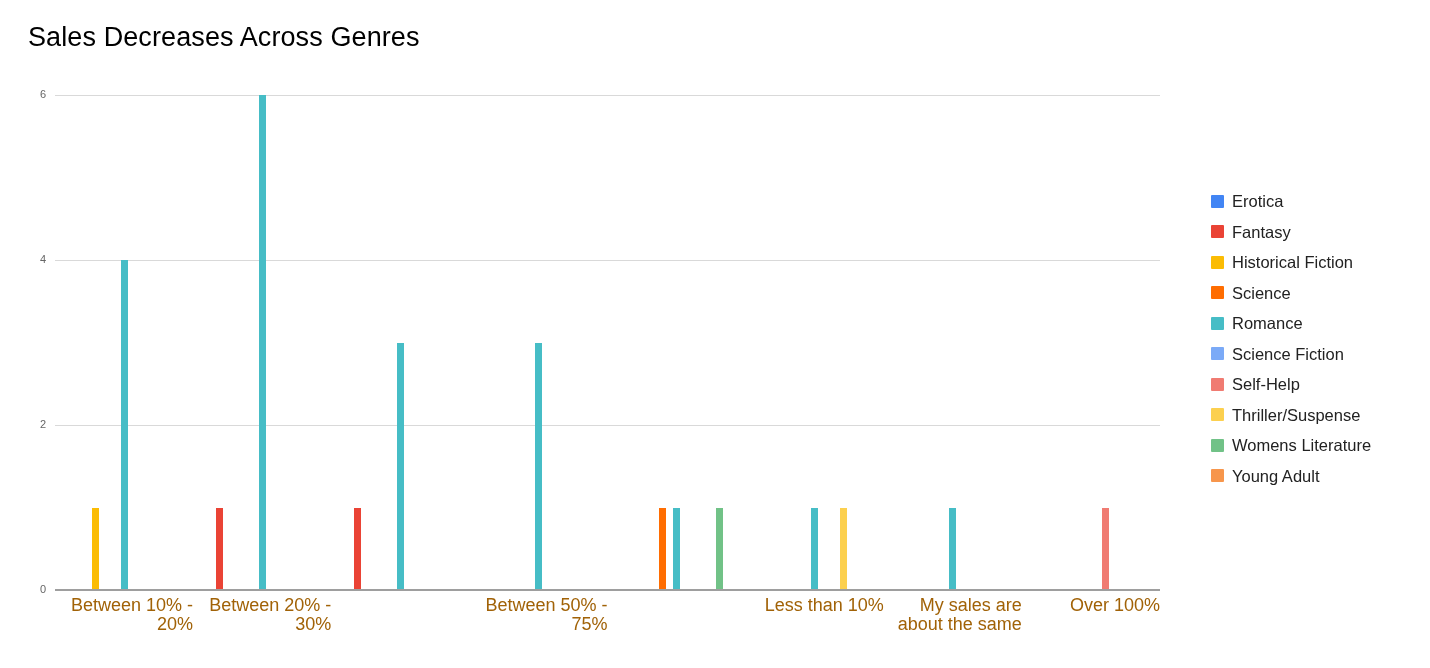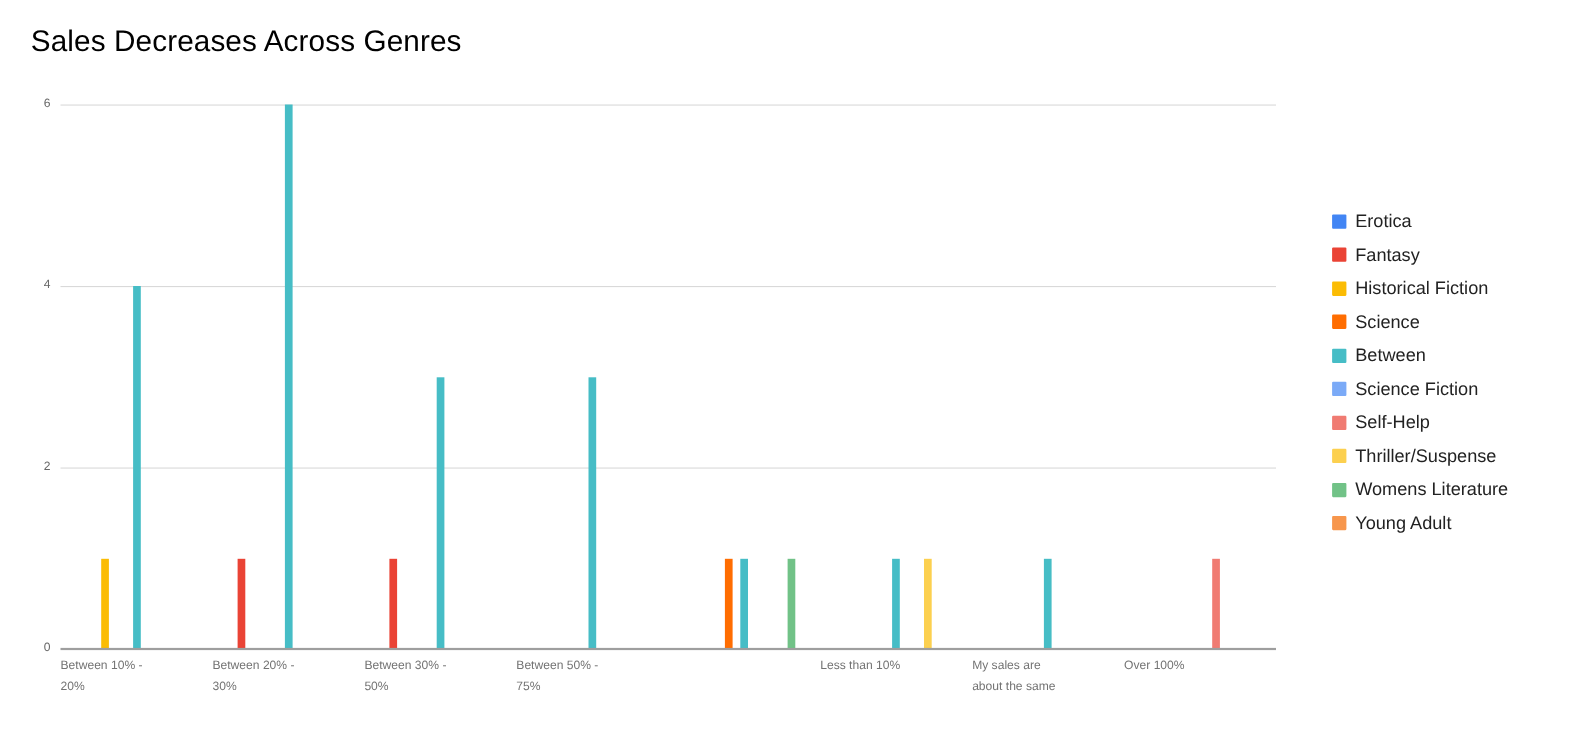--- a/index.html
+++ b/index.html
@@ -90,23 +90,23 @@
   #x-axis-labels {
     position: absolute;
     left: 55px;
     top: 596px;
     width: 1105px;
     height: 60px;
   }
   .xcat {
     position: absolute;
     top: 0;
-    font-size: 11px;
-    color: #737373;
-    text-align: left;
+    font-size: 18px;
+    color: #a16207;
+    text-align: right;
     line-height: 19px;
     white-space: pre-line;
   }
 
   
   #legend {
     position: absolute;
     left: 1190px;
     top: 186px;
     width: 236px;
@@ -165,22 +165,20 @@
       <div class="bar" title="Self-Help: 1" style="left: 1046.64px; height: 82.5px; background: rgb(240, 123, 114);"></div>
     </div>
 
   <div id="axis-line"></div>
 
   <div id="x-axis-labels">
       <div class="xcat" style="left: 0px; width: 138.125px;">Between 10% -
 20%</div>
       <div class="xcat" style="left: 138.125px; width: 138.125px;">Between 20% -
 30%</div>
-      <div class="xcat" style="left: 276.25px; width: 138.125px;">Between 30% -
-50%</div>
       <div class="xcat" style="left: 414.375px; width: 138.125px;">Between 50% -
 75%</div>
       <div class="xcat" style="left: 690.625px; width: 138.125px;">Less than 10%</div>
       <div class="xcat" style="left: 828.75px; width: 138.125px;">My sales are
 about the same</div>
       <div class="xcat" style="left: 966.875px; width: 138.125px;">Over 100%</div>
     </div>
 
   <div id="legend">
       <div class="legend-item">
@@ -194,21 +192,21 @@
       <div class="legend-item">
         <span class="legend-swatch" style="background: rgb(251, 188, 4);"></span>
         <span class="legend-label">Historical Fiction</span>
       </div>
       <div class="legend-item">
         <span class="legend-swatch" style="background: rgb(255, 109, 1);"></span>
         <span class="legend-label">Science</span>
       </div>
       <div class="legend-item">
         <span class="legend-swatch" style="background: rgb(70, 189, 198);"></span>
-        <span class="legend-label">Between</span>
+        <span class="legend-label">Romance</span>
       </div>
       <div class="legend-item">
         <span class="legend-swatch" style="background: rgb(123, 170, 247);"></span>
         <span class="legend-label">Science Fiction</span>
       </div>
       <div class="legend-item">
         <span class="legend-swatch" style="background: rgb(240, 123, 114);"></span>
         <span class="legend-label">Self-Help</span>
       </div>
       <div class="legend-item">

